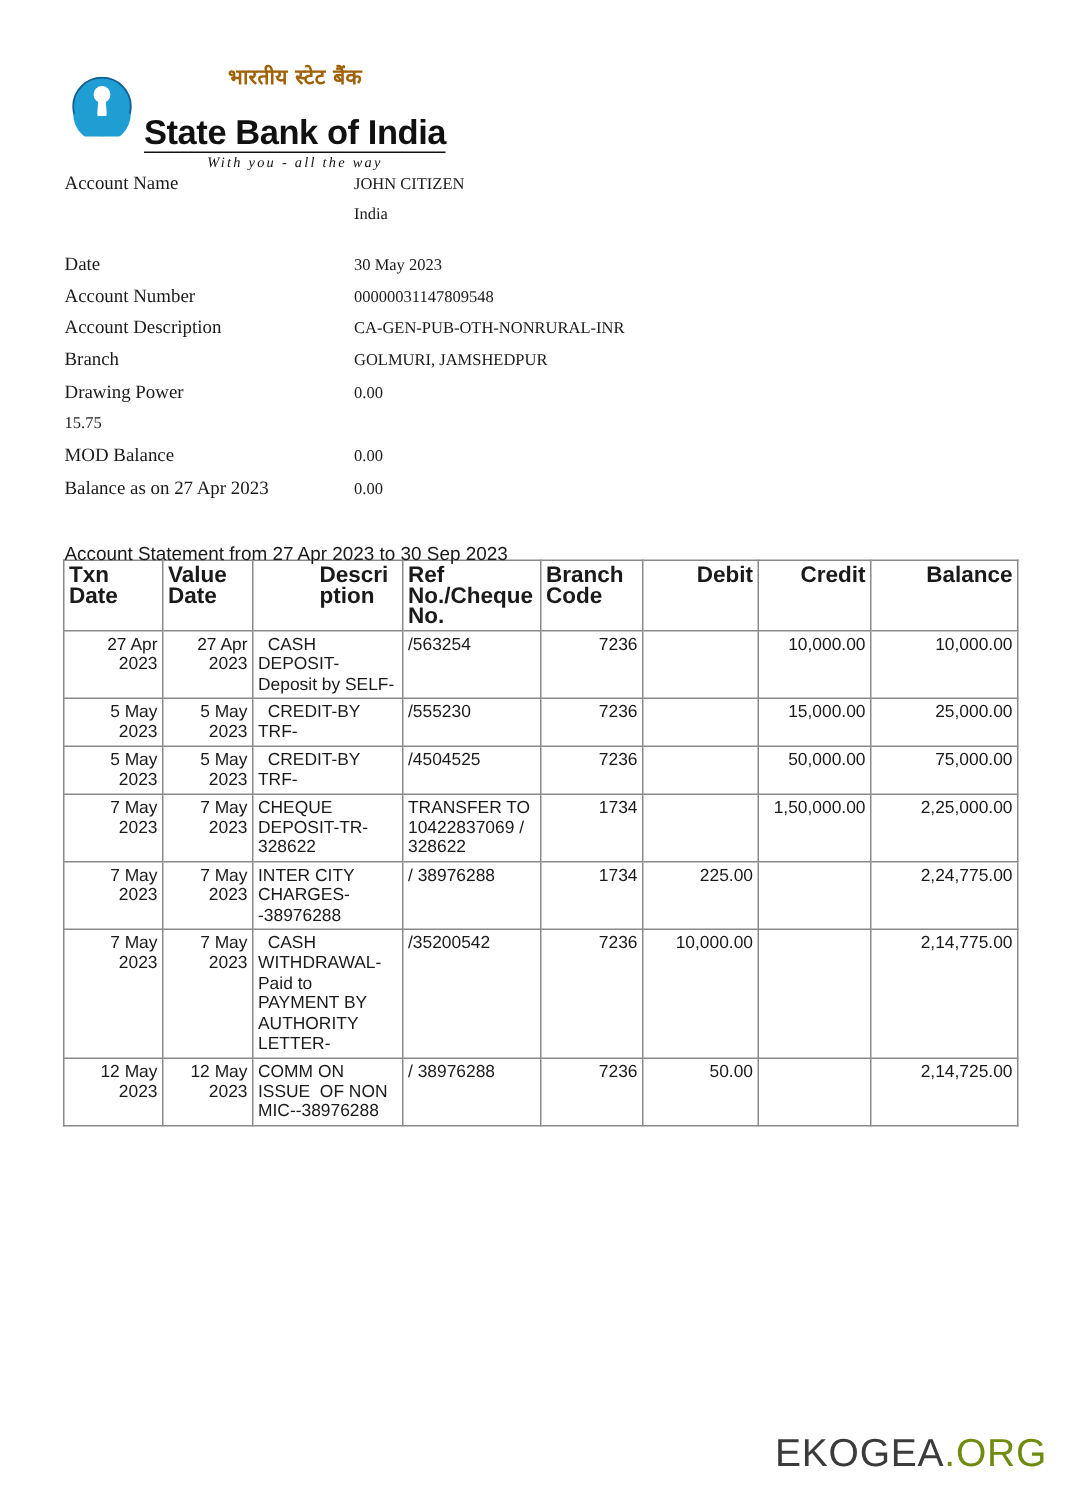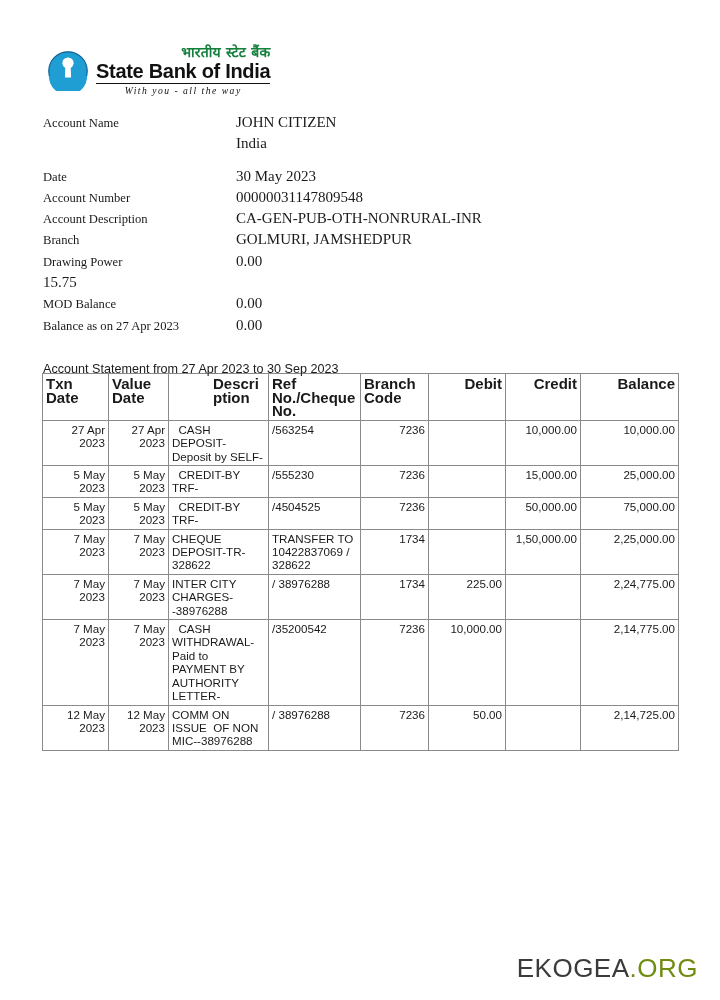--- a/index.html
+++ b/index.html
@@ -33,29 +33,29 @@
   #logo-wordmark {
     margin-left: 8px;
     display: flex;
     flex-direction: column;
     align-items: stretch;
   }
   #logo-hindi {
     font-family: "DejaVu Sans", sans-serif;
     font-size: 14px;
     font-weight: 700;
-    color: #15803d;
-    text-align: right;
+    color: #a16207;
+    text-align: center;
     line-height: 1.15;
     letter-spacing: .2px;
-    margin-bottom: 1px;
+    margin-bottom: 16px;
   }
   #logo-english {
     font-family: "Liberation Sans", sans-serif;
-    font-size: 20px;
+    font-size: 23px;
     font-weight: 700;
     color: #111;
     letter-spacing: -0.3px;
     line-height: 1.05;
     white-space: nowrap;
   }
   #logo-rule {
     border-bottom: 1.6px solid #111;
     margin: 1px 0 1px 0;
   }
@@ -83,21 +83,21 @@
     height: 21.3px;
   }
   .info-label {
     width: 193px;
     flex: 0 0 193px;
     font-size: 12.6px;
     line-height: 21.3px;
     white-space: nowrap;
   }
   .info-value {
-    font-size: 15px;
+    font-size: 11px;
     line-height: 21.3px;
     white-space: nowrap;
   }
   .info-row.spacer-after { margin-bottom: 11px; }
 
   
   #statement-title {
     position: absolute;
     left: 43px;
     top: 362px;

